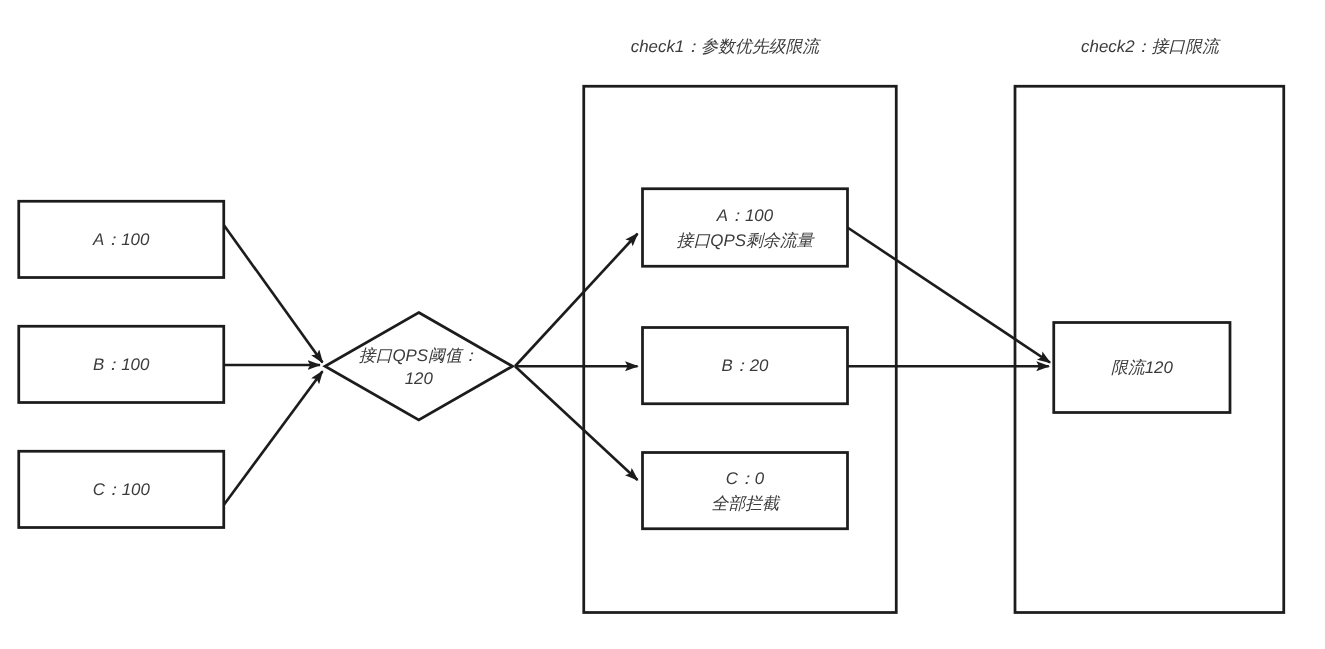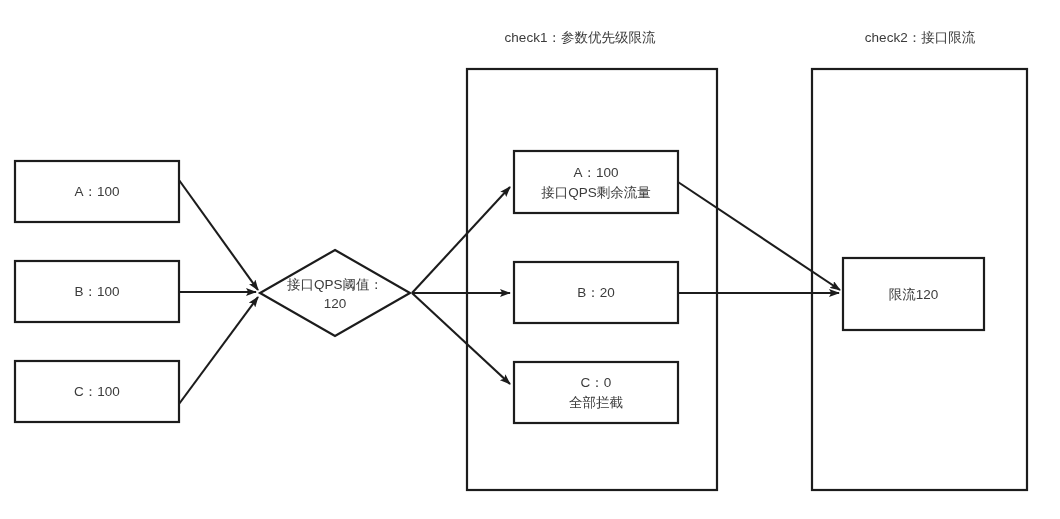--- a/index.html
+++ b/index.html
@@ -11,20 +11,21 @@
     width: 1060px;
     height: 519px;
     font-family: "Liberation Sans", "DejaVu Sans", sans-serif;
     overflow: hidden;
   }
   #canvas {
     position: relative;
     width: 1056px;
     height: 519px;
     background: #ffffff;
+    font-style: italic;
   }
   svg.diagram {
     position: absolute;
     top: 0;
     left: 0;
     width: 1060px;
     height: 519px;
   }
   .node-rect {
     fill: #ffffff;

